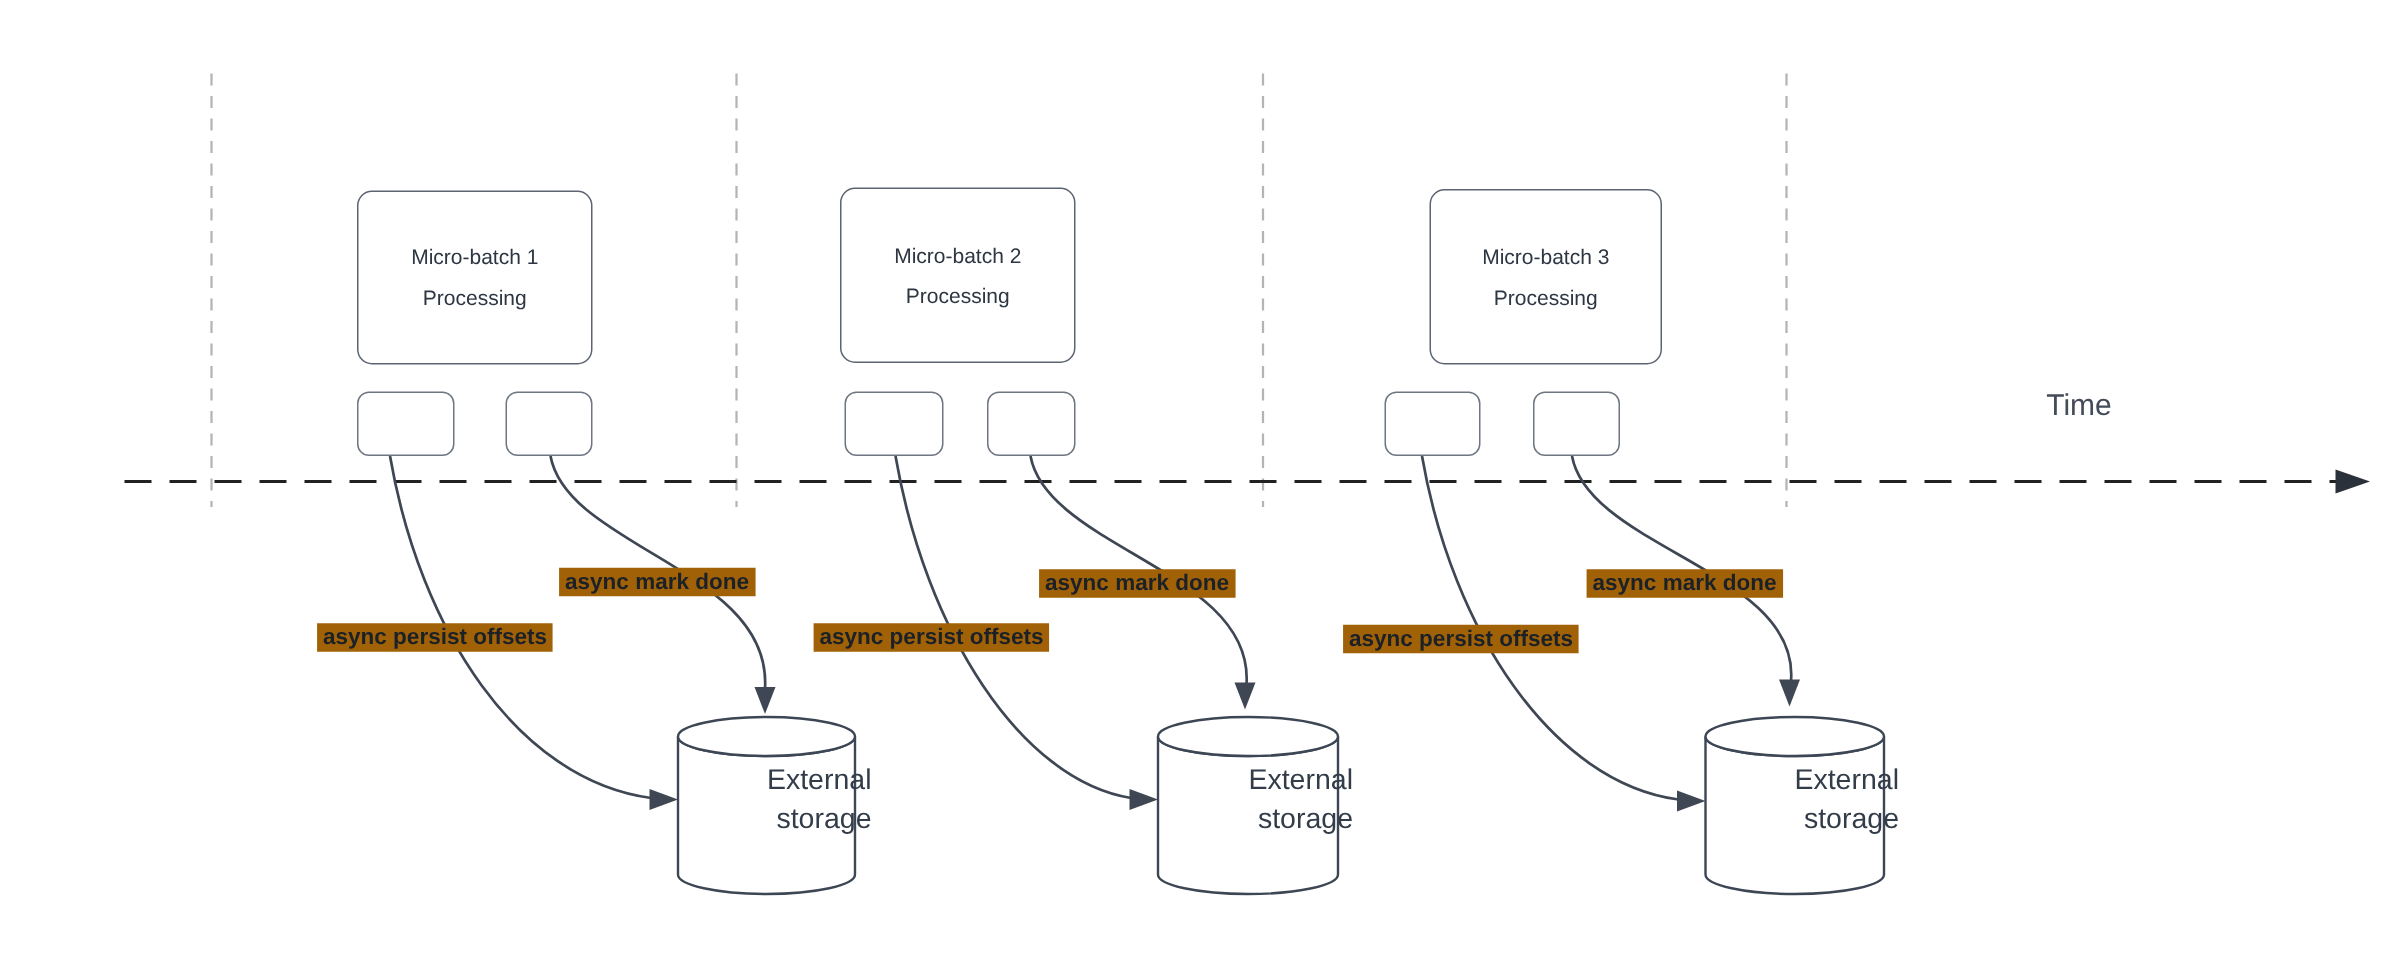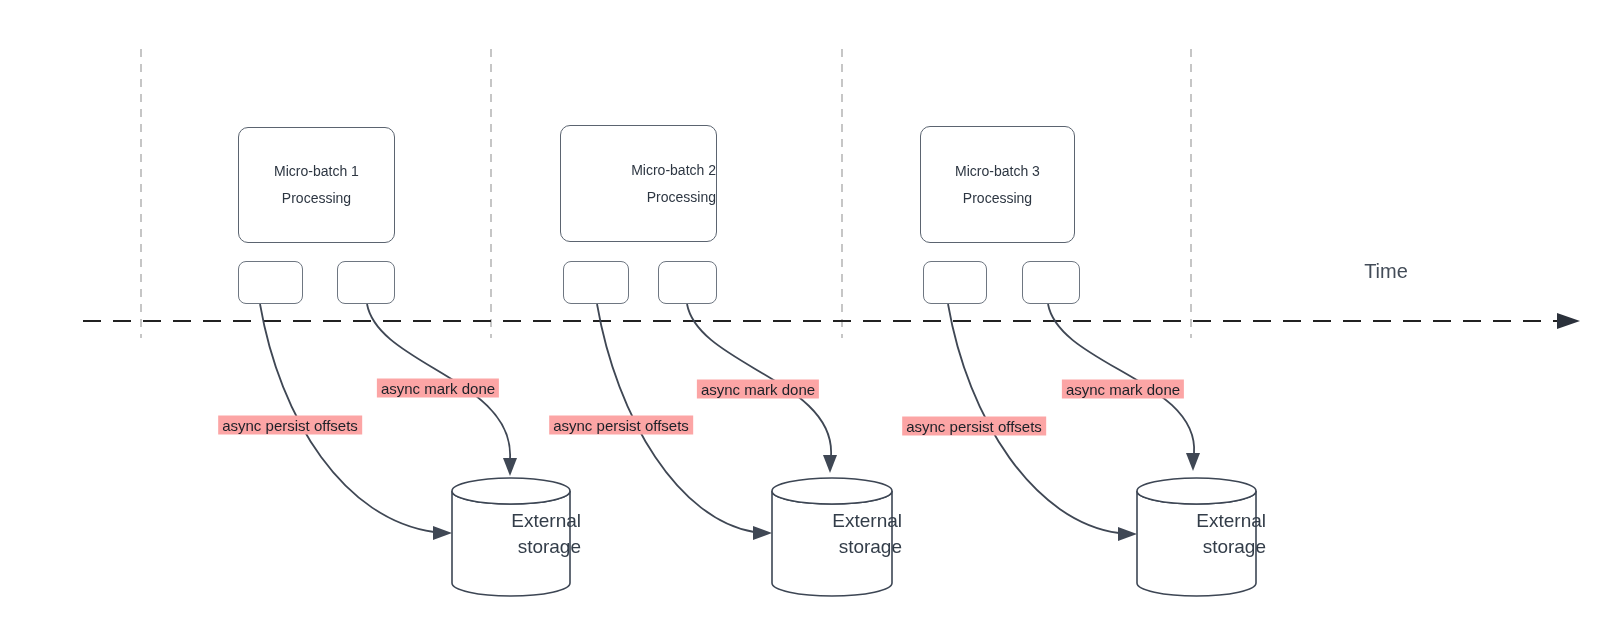--- a/index.html
+++ b/index.html
@@ -40,24 +40,24 @@
   .task-box {
     position: absolute;
     box-sizing: border-box;
     border: 1.5px solid #6e7681;
     border-radius: 8px;
     background: #ffffff;
   }
   .arrow-label {
     position: absolute;
     transform: translate(-50%, -50%);
-    background: #fca5a5;
+    background: #a16207;
     padding: 1px 4px;
     font-size: 15px;
-    font-weight: normal;
+    font-weight: bold;
     color: #1c2128;
     white-space: nowrap;
   }
   .storage-label {
     position: absolute;
     width: 140px;
     text-align: right;
     color: #333d49;
     font-size: 19px;
     line-height: 26px;
@@ -116,34 +116,34 @@
   </div>
   <div class="task-box" style="left:238px; top:261px; width:65px; height:43px;"></div>
   <div class="task-box" style="left:337px; top:261px; width:58px; height:43px;"></div>
   <div class="arrow-label" style="left:290px; top:425px;">async persist offsets</div>
   <div class="arrow-label" style="left:438px; top:388px;">async mark done</div>
   <div class="storage-label" style="left:441px; top:508px;">
     <div>External</div>
     <div>storage</div>
   </div>
 
-  <div class="main-box" style="left:560px; top:125px; width:157px; height:117px;align-items:flex-end;">
+  <div class="main-box" style="left:560px; top:125px; width:157px; height:117px;">
     <span>Micro-batch 2</span>
     <span>Processing</span>
   </div>
   <div class="task-box" style="left:563px; top:261px; width:66px; height:43px;"></div>
   <div class="task-box" style="left:658px; top:261px; width:59px; height:43px;"></div>
   <div class="arrow-label" style="left:621px; top:425px;">async persist offsets</div>
   <div class="arrow-label" style="left:758px; top:389px;">async mark done</div>
   <div class="storage-label" style="left:762px; top:508px;">
     <div>External</div>
     <div>storage</div>
   </div>
 
-  <div class="main-box" style="left:920px; top:126px; width:155px; height:117px;">
+  <div class="main-box" style="left:953px; top:126px; width:155px; height:117px;">
     <span>Micro-batch 3</span>
     <span>Processing</span>
   </div>
   <div class="task-box" style="left:923px; top:261px; width:64px; height:43px;"></div>
   <div class="task-box" style="left:1022px; top:261px; width:58px; height:43px;"></div>
   <div class="arrow-label" style="left:974px; top:426px;">async persist offsets</div>
   <div class="arrow-label" style="left:1123px; top:389px;">async mark done</div>
   <div class="storage-label" style="left:1126px; top:508px;">
     <div>External</div>
     <div>storage</div>

